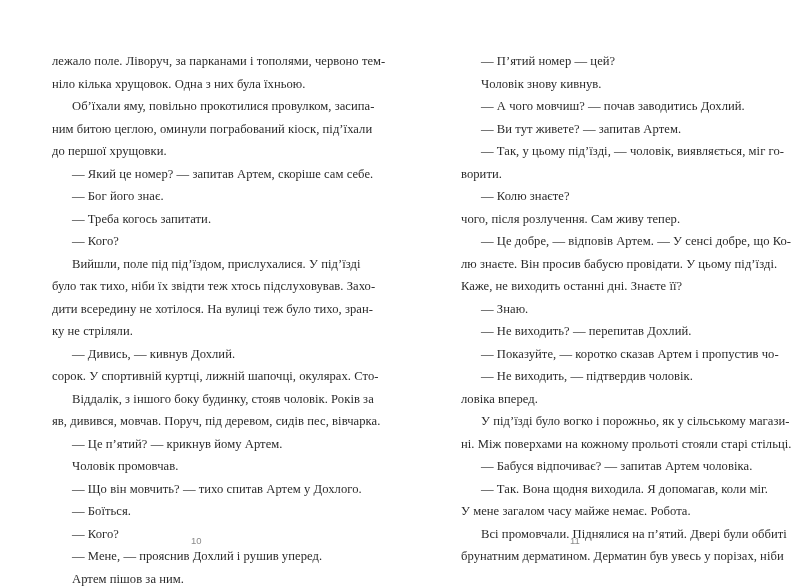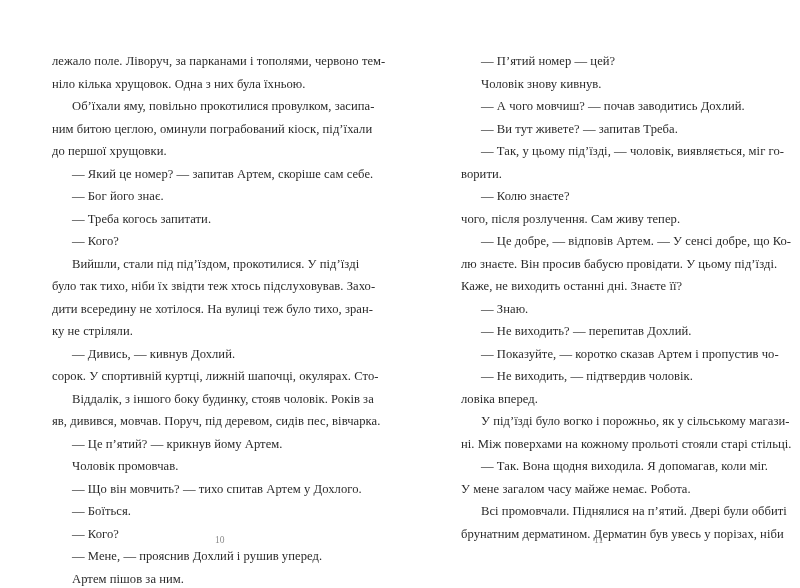--- a/index.html
+++ b/index.html
@@ -37,75 +37,75 @@
       text-align-last: justify;
       letter-spacing: 0.05px;
     }
     .line.indent { padding-left: 20px; }
     .line.last { text-align-last: left; }
     .page-number {
       position: absolute;
       top: 535px;
       font-size: 9.5px;
       color: #8a8a8a;
-      font-family: Liberation Serif, serif;
-      margin-left: 24px;
+      font-family: Liberation Sans, sans-serif;
     }
     .page-number.left { left: 191px; }
     .page-number.right { left: 570px; }
   </style>
 </head>
 <body>
 
 <div class="spread">
   <div class="page left" id="left-page">
       <div class="line">лежало поле. Ліворуч, за парканами і тополями, червоно тем-</div>
       <div class="line last">ніло кілька хрущовок. Одна з них була їхньою.</div>
       <div class="line indent">Об’їхали яму, повільно прокотилися провулком, засипа-</div>
       <div class="line">ним битою цеглою, оминули пограбований кіоск, під’їхали</div>
       <div class="line last">до першої хрущовки.</div>
       <div class="line indent last">— Який це номер? — запитав Артем, скоріше сам себе.</div>
       <div class="line indent last">— Бог його знає.</div>
       <div class="line indent last">— Треба когось запитати.</div>
       <div class="line indent last">— Кого?</div>
-      <div class="line indent">Вийшли, стали під під’їздом, прокотилися. У під’їзді</div>
+      <div class="line indent">Вийшли, поле під під’їздом, прислухалися. У під’їзді</div>
       <div class="line">було так тихо, ніби їх звідти теж хтось підслуховував. Захо-</div>
       <div class="line">дити всередину не хотілося. На вулиці теж було тихо, зран-</div>
       <div class="line last">ку не стріляли.</div>
       <div class="line indent last">— Дивись, — кивнув Дохлий.</div>
       <div class="line">сорок. У спортивній куртці, лижній шапочці, окулярах. Сто-</div>
       <div class="line indent">Віддалік, з іншого боку будинку, стояв чоловік. Років за</div>
       <div class="line last">яв, дивився, мовчав. Поруч, під деревом, сидів пес, вівчарка.</div>
       <div class="line indent last">— Це п’ятий? — крикнув йому Артем.</div>
       <div class="line indent last">Чоловік промовчав.</div>
       <div class="line indent last">— Що він мовчить? — тихо спитав Артем у Дохлого.</div>
       <div class="line indent last">— Боїться.</div>
       <div class="line indent last">— Кого?</div>
       <div class="line indent last">— Мене, — прояснив Дохлий і рушив уперед.</div>
       <div class="line indent last">Артем пішов за ним.</div>
     </div>
   <div class="page right" id="right-page">
       <div class="line indent last">— П’ятий номер — цей?</div>
       <div class="line indent last">Чоловік знову кивнув.</div>
       <div class="line indent last">— А чого мовчиш? — почав заводитись Дохлий.</div>
-      <div class="line indent last">— Ви тут живете? — запитав Треба.</div>
+      <div class="line indent last">— Ви тут живете? — запитав Артем.</div>
       <div class="line indent">— Так, у цьому під’їзді, — чоловік, виявляється, міг го-</div>
       <div class="line last">ворити.</div>
       <div class="line indent last">— Колю знаєте?</div>
       <div class="line last">чого, після розлучення. Сам живу тепер.</div>
       <div class="line indent">— Це добре, — відповів Артем. — У сенсі добре, що Ко-</div>
       <div class="line">лю знаєте. Він просив бабусю провідати. У цьому під’їзді.</div>
       <div class="line last">Каже, не виходить останні дні. Знаєте її?</div>
       <div class="line indent last">— Знаю.</div>
       <div class="line indent last">— Не виходить? — перепитав Дохлий.</div>
       <div class="line indent">— Показуйте, — коротко сказав Артем і пропустив чо-</div>
       <div class="line indent last">— Не виходить, — підтвердив чоловік.</div>
       <div class="line last">ловіка вперед.</div>
       <div class="line indent">У під’їзді було вогко і порожньо, як у сільському магази-</div>
       <div class="line last">ні. Між поверхами на кожному прольоті стояли старі стільці.</div>
+      <div class="line indent last">— Бабуся відпочиває? — запитав Артем чоловіка.</div>
       <div class="line indent">— Так. Вона щодня виходила. Я допомагав, коли міг.</div>
       <div class="line last">У мене загалом часу майже немає. Робота.</div>
       <div class="line indent">Всі промовчали. Піднялися на п’ятий. Двері були оббиті</div>
       <div class="line">брунатним дерматином. Дерматин був увесь у порізах, ніби</div>
     </div>
   <div class="page-number left">10</div>
   <div class="page-number right">11</div>
 </div>
 
 </body></html>

